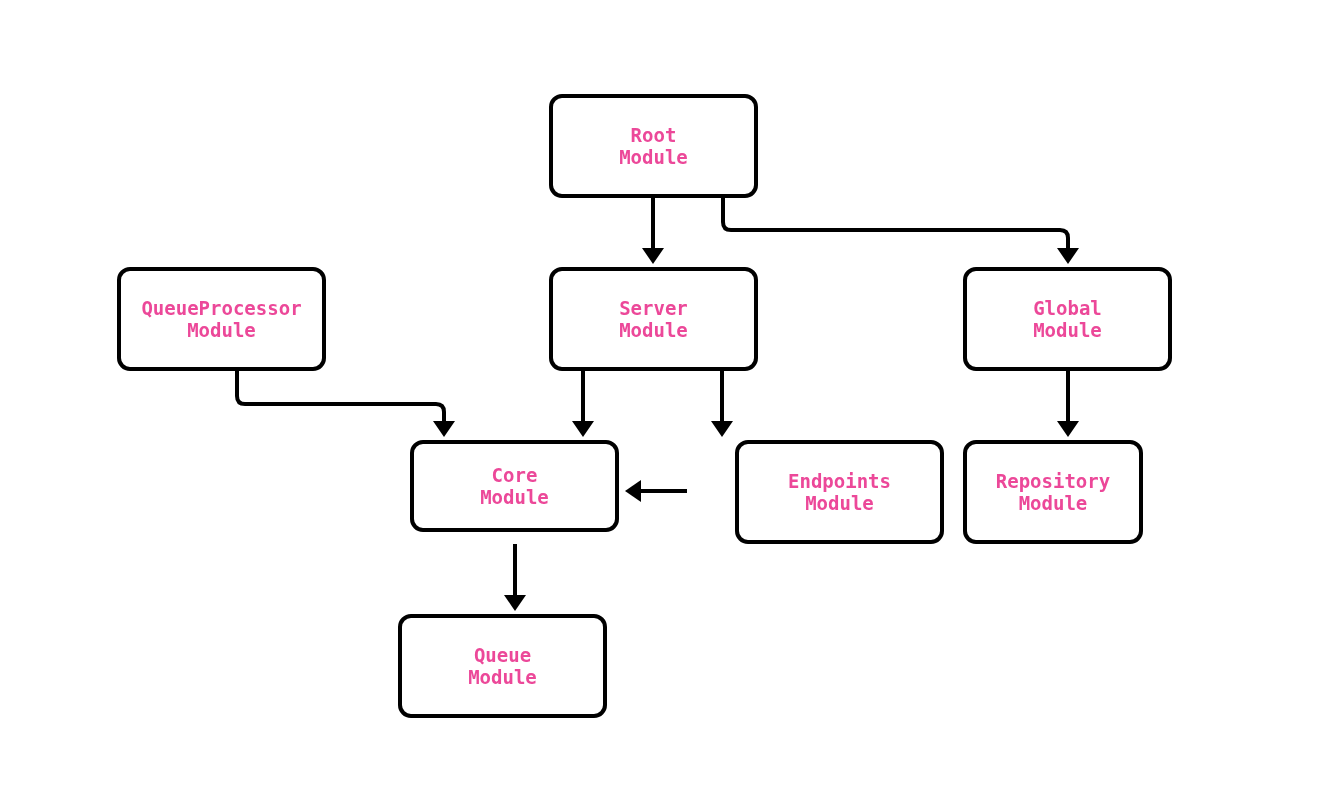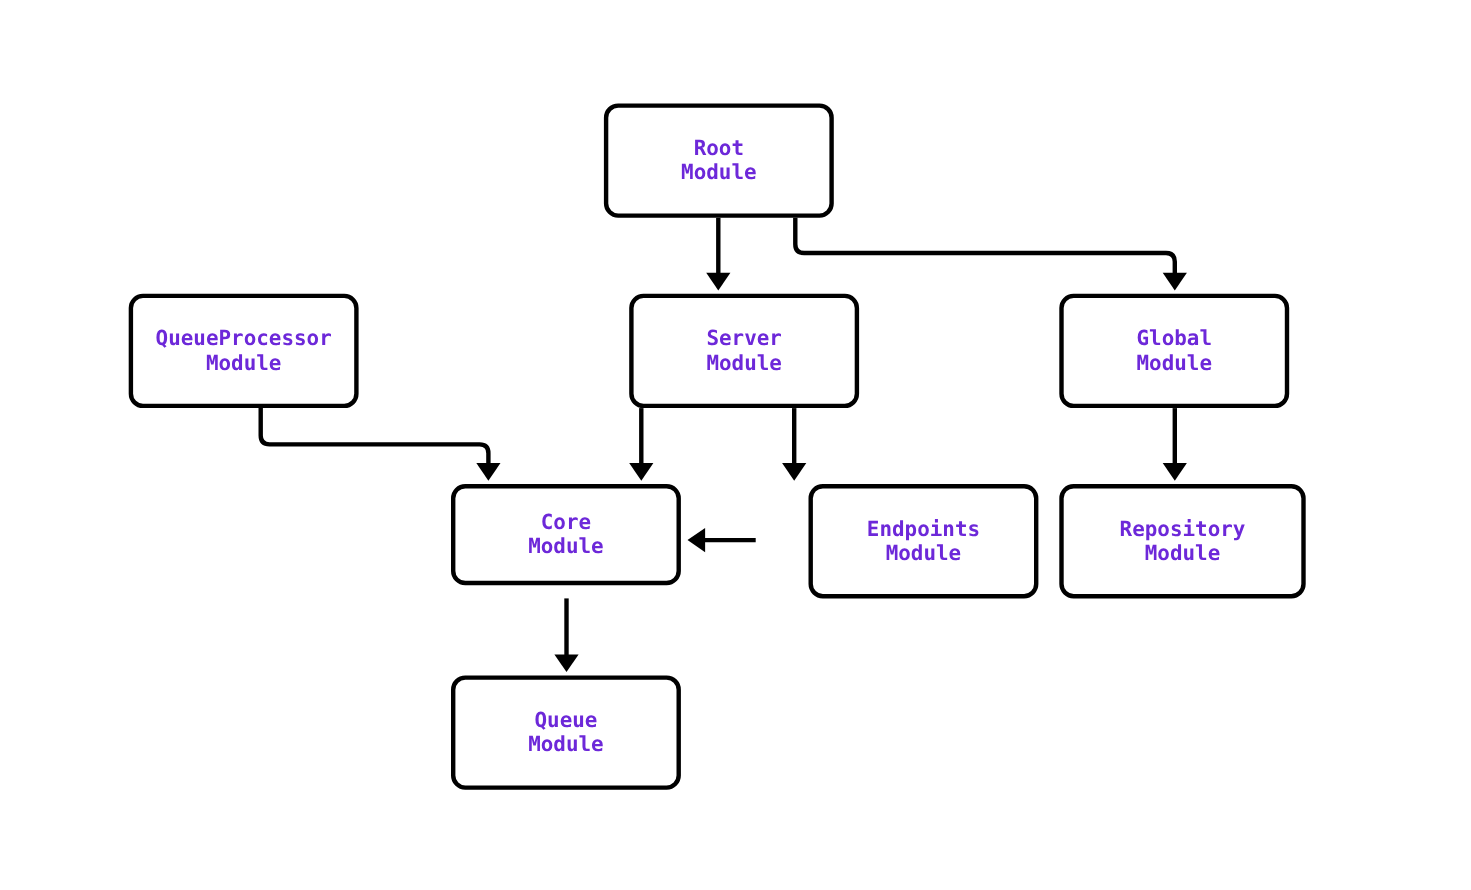--- a/index.html
+++ b/index.html
@@ -34,21 +34,21 @@
     flex-direction: column;
     align-items: center;
     justify-content: center;
     z-index: 2;
   }
   .node-line {
     font-family: "DejaVu Sans Mono", "Liberation Mono", monospace;
     font-size: 19px;
     font-weight: bold;
     line-height: 22px;
-    color: #6d28d9;
+    color: #ec4899;
     white-space: pre;
     letter-spacing: 0px;
     text-align: center;
   }
 </style>
 </head>
 <body>
 
 <div id="canvas" style="background: rgb(255, 255, 255);">
 
@@ -77,39 +77,39 @@
 
   <div id="node-layer">
       <div class="node" style="left: 549px; top: 94px; width: 209px; height: 104px; border-color: rgb(0, 0, 0); background: rgb(255, 255, 255);">
         <div class="node-line">Root</div>
         <div class="node-line">Module</div>
       </div>
       <div class="node" style="left: 117px; top: 267px; width: 209px; height: 104px; border-color: rgb(0, 0, 0); background: rgb(255, 255, 255);">
         <div class="node-line">QueueProcessor</div>
         <div class="node-line">Module</div>
       </div>
-      <div class="node" style="left: 572px; top: 267px; width: 209px; height: 104px; border-color: rgb(0, 0, 0); background: rgb(255, 255, 255);">
+      <div class="node" style="left: 549px; top: 267px; width: 209px; height: 104px; border-color: rgb(0, 0, 0); background: rgb(255, 255, 255);">
         <div class="node-line">Server</div>
         <div class="node-line">Module</div>
       </div>
       <div class="node" style="left: 963px; top: 267px; width: 209px; height: 104px; border-color: rgb(0, 0, 0); background: rgb(255, 255, 255);">
         <div class="node-line">Global</div>
         <div class="node-line">Module</div>
       </div>
       <div class="node" style="left: 410px; top: 440px; width: 209px; height: 92px; border-color: rgb(0, 0, 0); background: rgb(255, 255, 255);">
         <div class="node-line">Core</div>
         <div class="node-line">Module</div>
       </div>
       <div class="node" style="left: 687px; top: 440px; width: 209px; height: 104px; border-color: rgb(0, 0, 0); background: rgb(255, 255, 255); margin-left: 48px;">
         <div class="node-line">Endpoints</div>
         <div class="node-line">Module</div>
       </div>
-      <div class="node" style="left: 963px; top: 440px; width: 224px; height: 104px; border-color: rgb(0, 0, 0); background: rgb(255, 255, 255);">
+      <div class="node" style="left: 963px; top: 440px; width: 180px; height: 104px; border-color: rgb(0, 0, 0); background: rgb(255, 255, 255);">
         <div class="node-line">Repository</div>
         <div class="node-line">Module</div>
       </div>
-      <div class="node" style="left: 410px; top: 614px; width: 209px; height: 104px; border-color: rgb(0, 0, 0); background: rgb(255, 255, 255);">
+      <div class="node" style="left: 398px; top: 614px; width: 209px; height: 104px; border-color: rgb(0, 0, 0); background: rgb(255, 255, 255);">
         <div class="node-line">Queue</div>
         <div class="node-line">Module</div>
       </div>
     </div>
 
 </div>
 
 </body></html>

